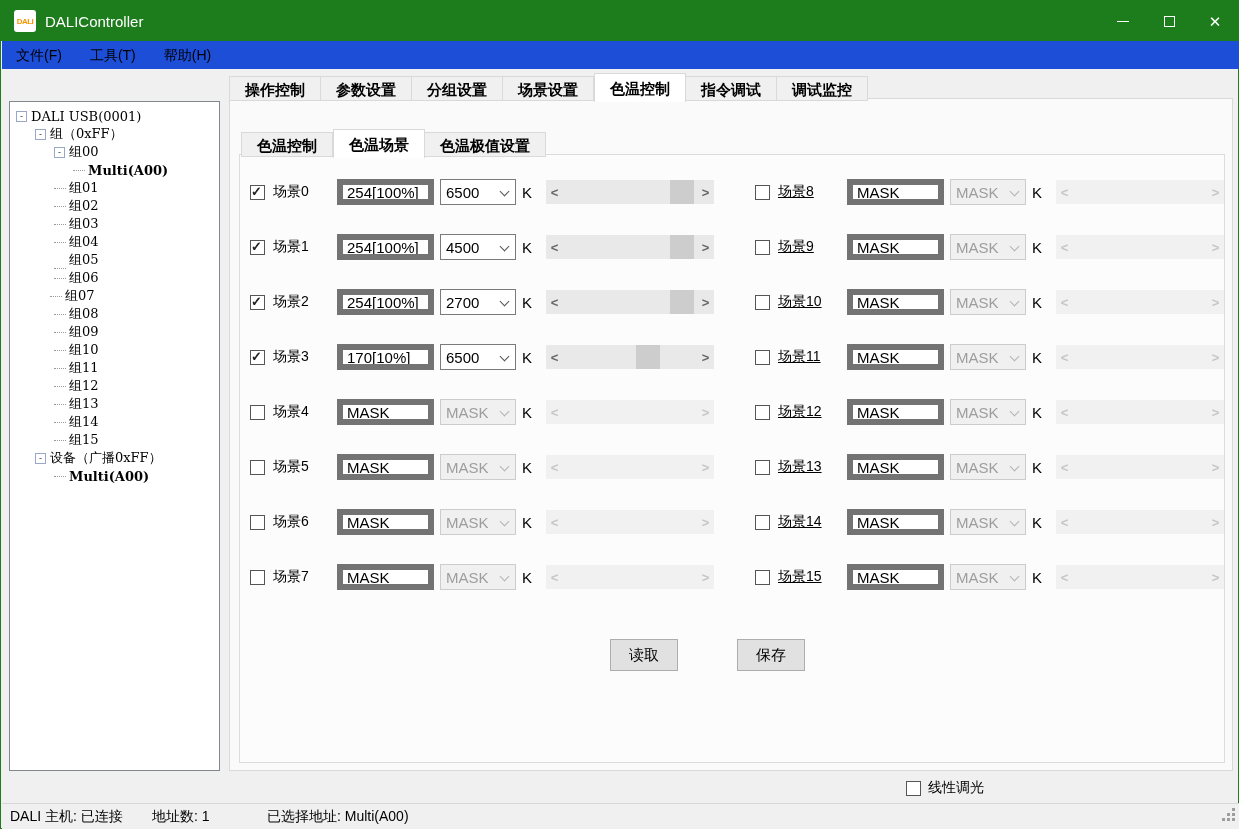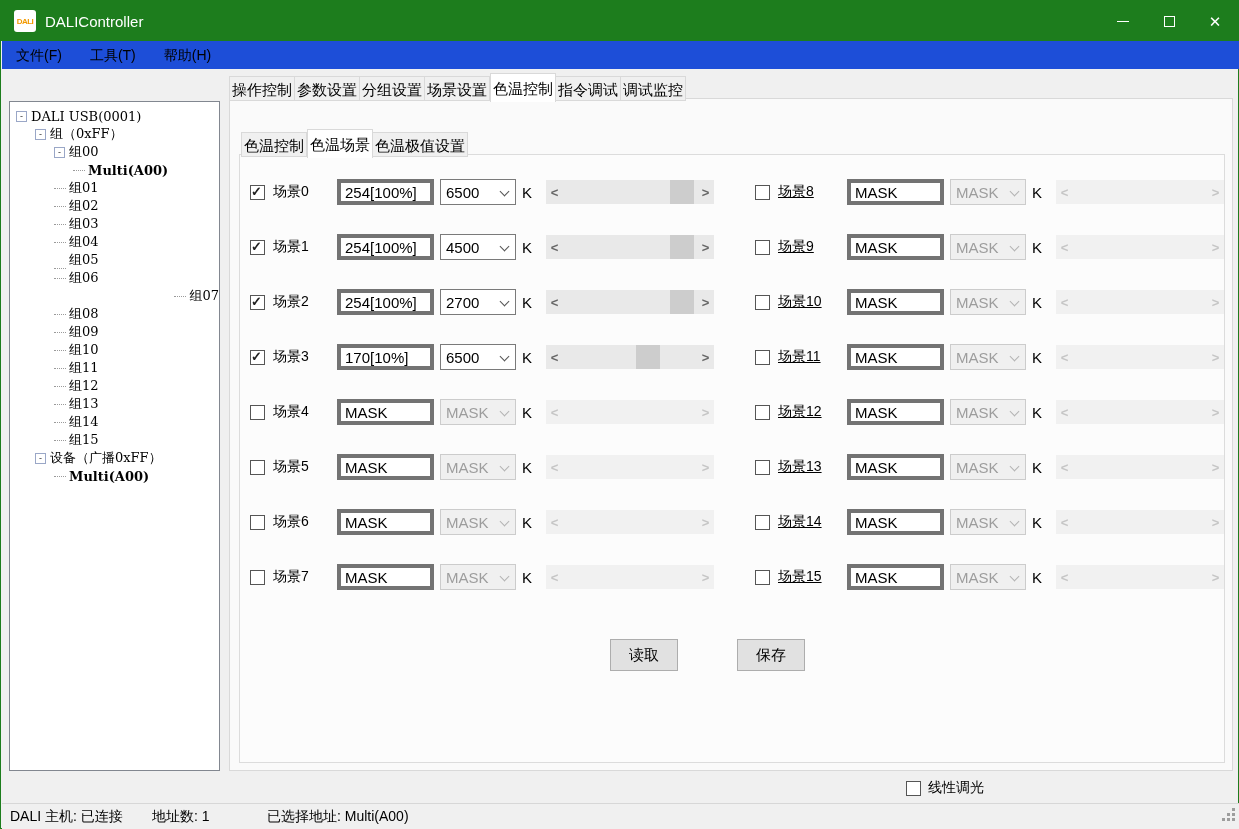--- a/index.html
+++ b/index.html
@@ -33,43 +33,43 @@
   .tnode { height:18px; display:flex; align-items:center; font-size:13px; white-space:nowrap; }
   .exp { width:11px; height:11px; border:1px solid #9aa7c7; background:#fff; color:#333;
          font-size:9px; line-height:8px; text-align:center; margin-right:4px; flex:0 0 11px;
          font-family:"Liberation Sans", sans-serif; }
   .dash { width:12px; border-top:1px dotted #9a9a9a; margin-right:3px; flex:0 0 12px; }
   .tlabel { color:#000; }
   .tlabel.bold { font-weight:bold; }
 
   
   .tabstrip { position:absolute; left:228px; top:72px; display:flex; align-items:flex-end; z-index:3; }
-  .tab { height:25px; line-height:25px; padding:0 2px; font-size:15px; background:#f0f0f0;
-         border:1px solid #d9d9d9; border-left:none; color:#000; }
+  .tab { height:25px; line-height:25px; padding:0 15px; font-size:15px; background:#f0f0f0;
+         border:1px solid #d9d9d9; border-left:none; color:#000;font-weight:bold; }
   .tab:first-child { border-left:1px solid #d9d9d9; }
   .tab.sel { height:29px; line-height:29px; background:#fff; border:1px solid #d9d9d9;
              border-bottom:none; margin-bottom:-1px; }
   .tabpanel { position:absolute; left:228px; top:97px; width:1004px; height:673px;
               background:#fafafa; border:1px solid #d9d9d9; }
 
   
   .subtabstrip { position:absolute; left:240px; top:128px; display:flex; align-items:flex-end; z-index:3; }
   .subpanel { position:absolute; left:238px; top:153px; width:986px; height:609px;
               background:#fcfcfc; border:1px solid #dcdcdc; }
 
   
   .scene-row { position:absolute; height:28px; display:flex; align-items:center; }
   .cb { width:15px; height:15px; border:1px solid #555; background:#fff; position:relative;
         flex:0 0 15px; }
   .cb.checked::after { content:"✓"; position:absolute; left:0px; top:-2px; font-size:13px;
         font-weight:bold; color:#222; }
   .scene-label { font-size:14px; color:#000; margin-left:8px; }
   .col-l .scene-label { width:56px; }
   .col-r .scene-label { width:61px;text-decoration:underline; }
-  .level-input { width:97px; height:26px; border:4px solid #737373; background:#fff;
+  .level-input { width:97px; height:26px; border:6px solid #737373; background:#fff;
         font-size:15px; font-family:"Liberation Sans", sans-serif; color:#000; padding:0 4px;
         margin-left:8px; }
   .combo { width:76px; height:26px; border:1px solid #7a7a7a; background:#fff; margin-left:6px;
         display:flex; align-items:center; font-size:15px; color:#000; padding-left:5px;
         position:relative; }
   .combo .chev { position:absolute; right:7px; top:8px; width:7px; height:7px;
         border-right:1px solid #555; border-bottom:1px solid #555; transform:rotate(45deg); }
   .combo.disabled { border-color:#cccccc; background:#f0f0f0; color:#9d9d9d; }
   .combo.disabled .chev { border-color:#b4b4b4; }
   .k { font-size:15px; color:#000; margin-left:6px; width:14px; font-weight:500; }
@@ -160,21 +160,21 @@
         <span class="tlabel">组04</span>
       </div>
       <div class="tnode" style="padding-left: 44px; align-items: flex-end;">
         <span class="dash"></span>
         <span class="tlabel">组05</span>
       </div>
       <div class="tnode" style="padding-left: 44px;">
         <span class="dash"></span>
         <span class="tlabel">组06</span>
       </div>
-      <div class="tnode" style="padding-left: 28px; justify-content: flex-end;">
+      <div class="tnode" style="padding-left: 40px;">
         <span class="dash"></span>
         <span class="tlabel">组07</span>
       </div>
       <div class="tnode" style="padding-left: 44px;">
         <span class="dash"></span>
         <span class="tlabel">组08</span>
       </div>
       <div class="tnode" style="padding-left: 44px;">
         <span class="dash"></span>
         <span class="tlabel">组09</span>

